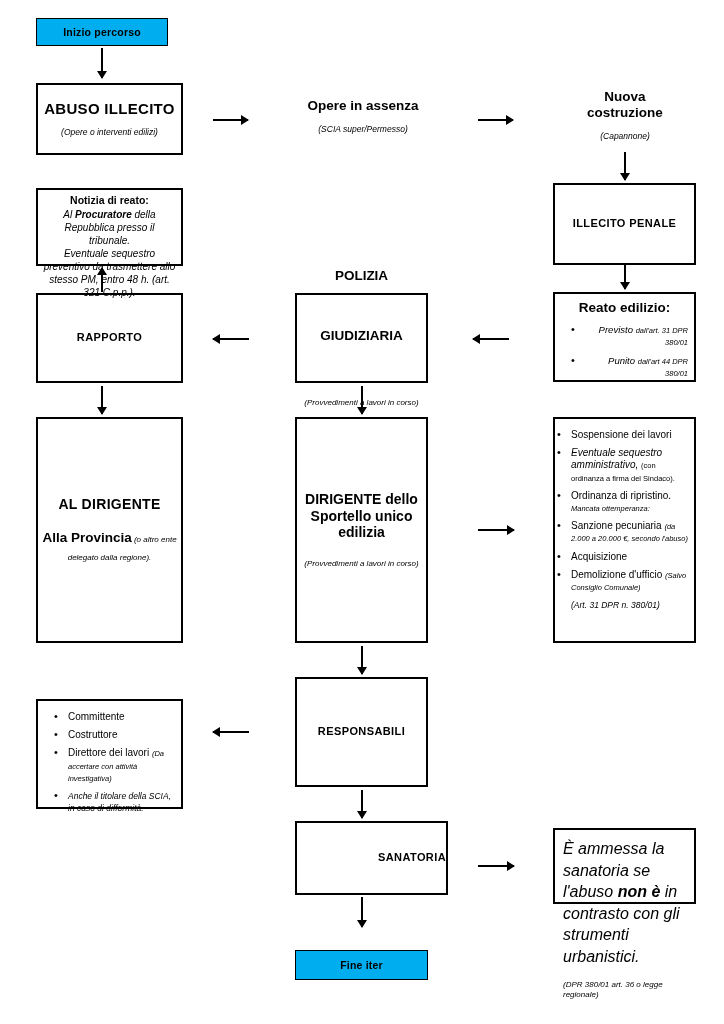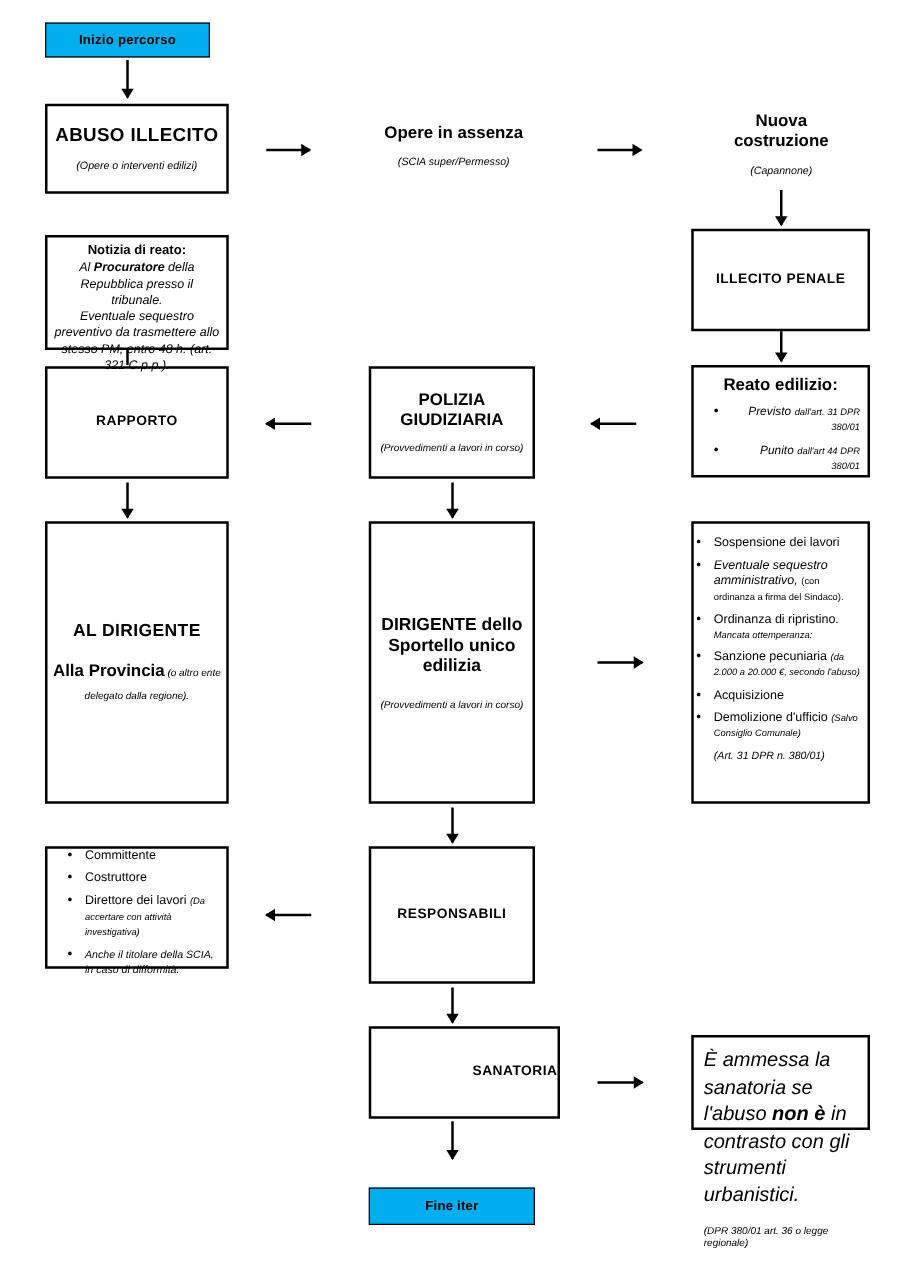--- a/index.html
+++ b/index.html
@@ -229,35 +229,35 @@
       </li>
       <li>
         <span class="it" style="font-size:9.5px;">Punito</span>
         <span class="tiny">dall'art 44 DPR 380/01</span>
       </li>
     </ul>
   </div>
 
   <div class="arrow-h left" style="left:473px; top:338px; width:36px;"></div>
 
-  <div class="node" style="left:295px; top:293px; width:133px; height:90px;">
+  <div class="node" style="left:295px; top:293px; width:133px; height:90px;gap:44px;">
     <div class="title-lg">POLIZIA</div>
     <div class="title-lg">GIUDIZIARIA</div>
     <div class="sub-it" style="font-size:8px;">(Provvedimenti a lavori in corso)</div>
   </div>
 
   <div class="arrow-h left" style="left:213px; top:338px; width:36px;"></div>
 
   <div class="node" style="left:36px; top:293px; width:147px; height:90px;">
     <div class="title-md">RAPPORTO</div>
   </div>
 
   <div class="arrow-v arrow-up" style="left:101px; top:268px; height:24px;"></div>
 
-  <div class="node" style="left:36px; top:188px; width:147px; height:92px; justify-content:flex-start; padding-top:4px;">
+  <div class="node" style="left:36px; top:188px; width:147px; height:78px; justify-content:flex-start; padding-top:4px;">
     <div class="nr-title">Notizia di reato:</div>
     <div class="nr-body">
       <span class="it">Al </span><span class="it bd">Procuratore</span><span class="it"> della Repubblica presso il tribunale.</span>
     </div>
     <div class="nr-body">
       <span class="it">Eventuale</span><span class="it"> sequestro preventivo da trasmettere allo stesso PM, entro 48 h. (art. 321 C.p.p.).</span>
     </div>
   </div>
 
   <div class="arrow-v" style="left:361px; top:386px; height:28px;"></div>
@@ -311,21 +311,21 @@
   </div>
 
   <div class="arrow-v" style="left:361px; top:646px; height:28px;"></div>
 
   <div class="node" style="left:295px; top:677px; width:133px; height:110px;">
     <div class="title-md">RESPONSABILI</div>
   </div>
 
   <div class="arrow-h left" style="left:213px; top:731px; width:36px;"></div>
 
-  <div class="node" style="left:36px; top:677px; width:147px; height:98px; justify-content:flex-start; padding-top:0;">
+  <div class="node" style="left:36px; top:699px; width:147px; height:110px; justify-content:flex-start; padding-top:10px;">
     <ul class="bl" style="padding-left:30px; padding-right:4px;">
       <li>
         <span>Committente</span>
       </li>
       <li>
         <span>Costruttore</span>
       </li>
       <li>
         <span>Direttore dei lavori</span>
         <span class="tiny">(Da accertare con attività investigativa)</span>

